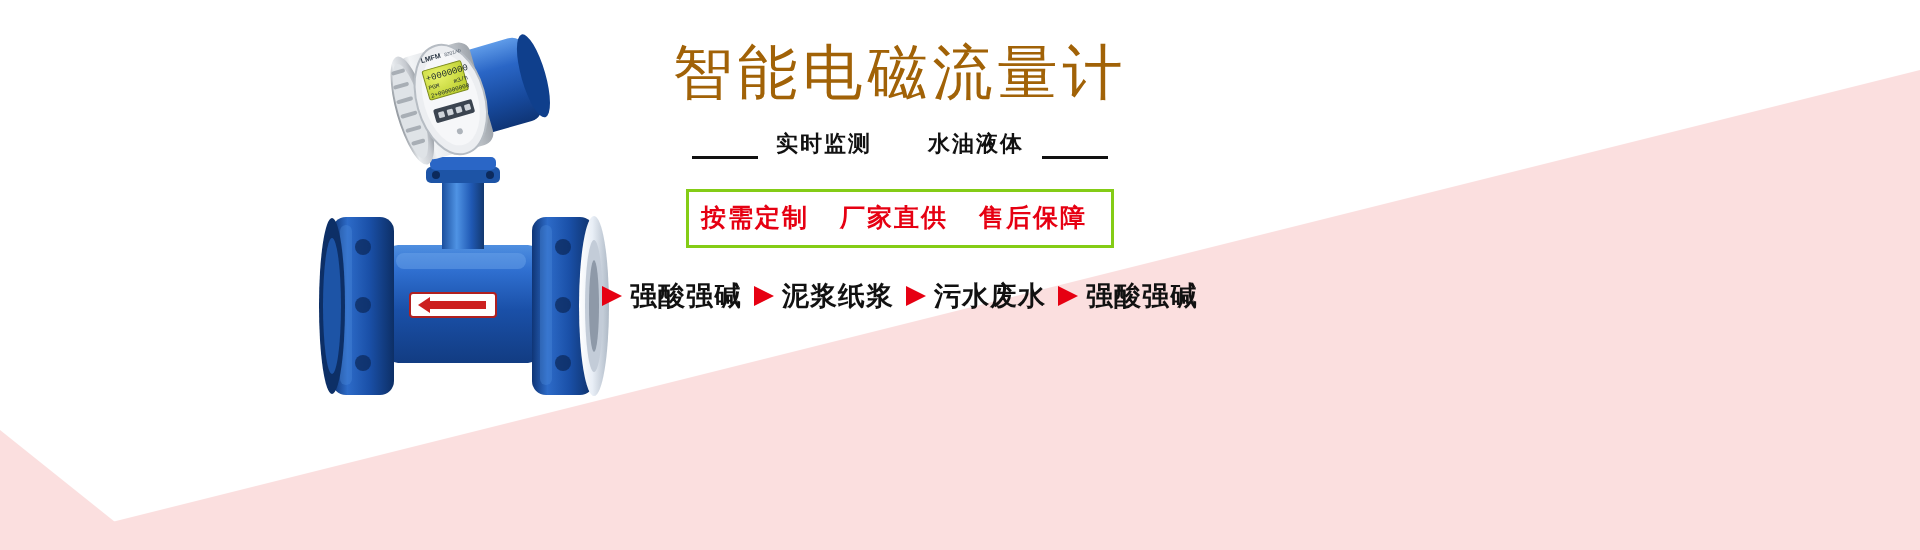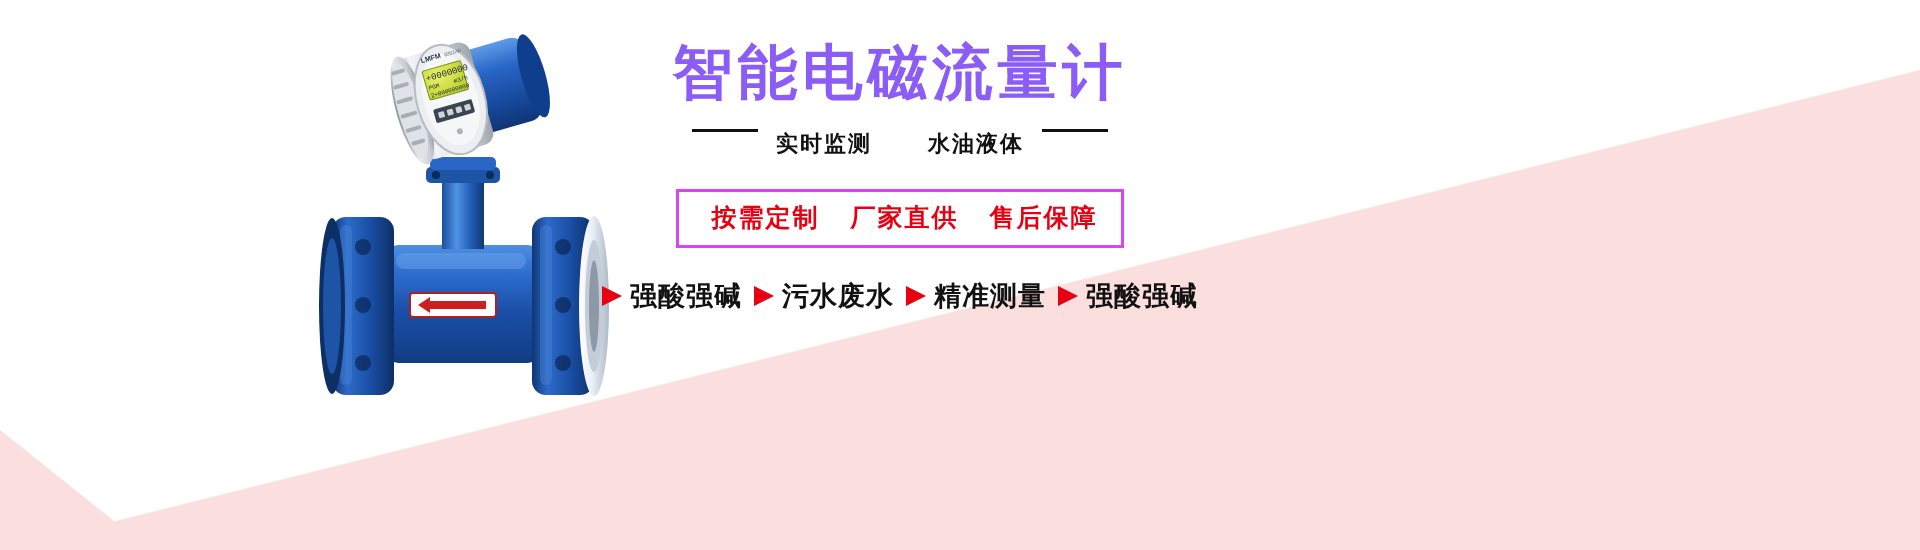--- a/index.html
+++ b/index.html
@@ -32,53 +32,53 @@
   
   #copy {
     position:absolute;
     left:600px; top:38px;
     width:600px; height:310px;
     text-align:center;
   }
 
   .headline {
     font-size:60px;
-    font-weight:bold;
+    font-weight:normal;
     letter-spacing:5px;
-    color:#8b5cf6;
+    color:#a16207;
     line-height:1.15;
     white-space:nowrap;
   }
 
   .subline {
     margin-top:22px;
     display:flex;
-    align-items:flex-start;
+    align-items:flex-end;
     justify-content:center;
     gap:18px;
   }
   .rule {
     width:66px; height:3px;
     background:#111111;
     flex:0 0 auto;
   }
   .sub-text {
     font-size:22px;
     font-weight:bold;
     color:#111111;
     letter-spacing:2px;
     white-space:nowrap;
   }
   .sub-gap { display:inline-block; width:20px; }
 
   .promo-box {
     margin-top:30px;
     display:inline-block;
-    border:3px solid #d946ef;
-    padding:9px 24px 11px 33px;
+    border:3px solid #84cc16;
+    padding:9px 24px 11px 12px;
     background:rgba(255,255,255,0.55);
   }
   .promo-text {
     font-size:25px;
     font-weight:bold;
     color:#e60012;
     letter-spacing:2px;
     white-space:nowrap;
   }
   .promo-sep { display:inline-block; width:22px; }
@@ -278,25 +278,25 @@
       <span class="promo-text">售后保障</span>
     </div>
 
     <div class="feature-row">
       <span class="feature-item">
         <span class="tri"></span>
         <span class="feature-label">强酸强碱</span>
       </span>
       <span class="feature-item">
         <span class="tri"></span>
-        <span class="feature-label">污水废水</span>
+        <span class="feature-label">泥浆纸浆</span>
       </span>
       <span class="feature-item">
         <span class="tri"></span>
-        <span class="feature-label">精准测量</span>
+        <span class="feature-label">污水废水</span>
       </span>
       <span class="feature-item">
         <span class="tri"></span>
         <span class="feature-label">强酸强碱</span>
       </span>
     </div>
 
   </div>
 </div>
 

